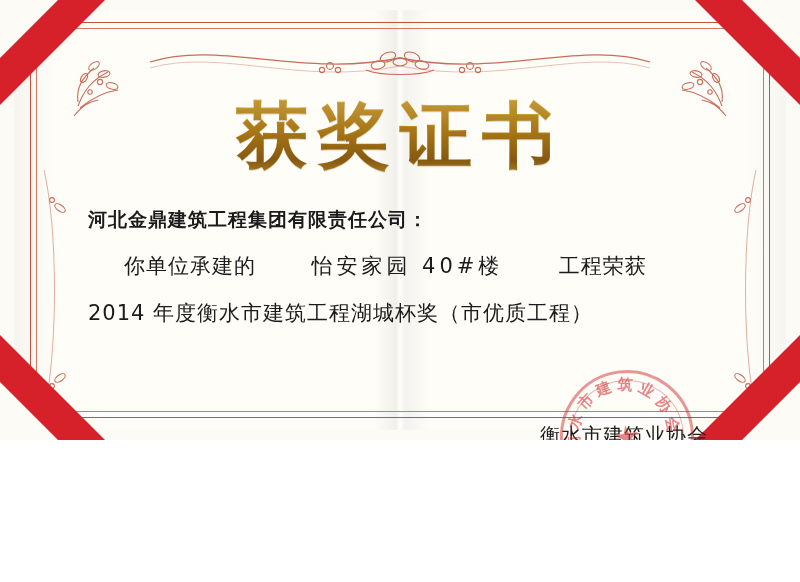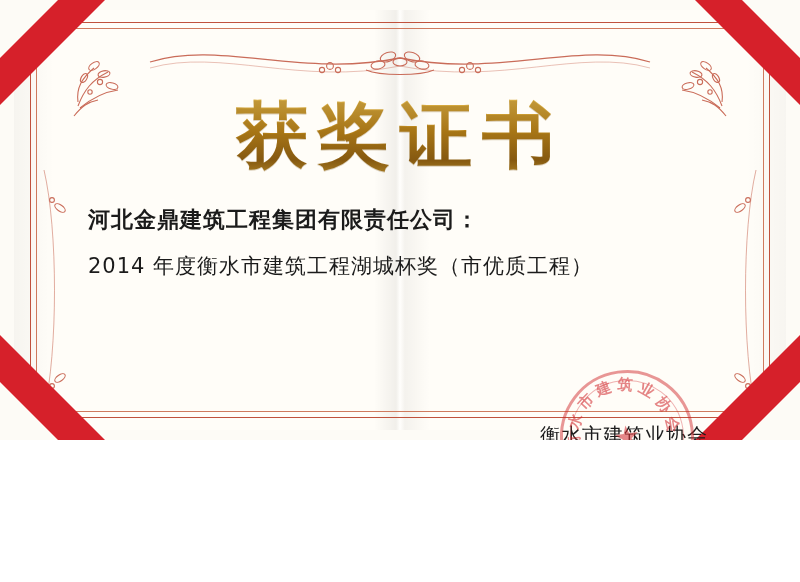--- a/index.html
+++ b/index.html
@@ -150,21 +150,21 @@
     color: #1b1b1b;
     font-family: "DejaVu Sans", "Liberation Sans", sans-serif;
   }
 
   .line {
     font-size: 21px;
     line-height: 47px;
     white-space: nowrap;
     letter-spacing: 1px;
   }
-  .line-1 { font-size: 22px; font-weight: 600; }
+  .line-1 { font-size: 19px; font-weight: 600; }
   .line-2 { padding-left: 36px; }
   .line-4 { padding-left: 36px; }
 
   .blank-fill {
     display: inline-block;
     padding: 0 14px;
     letter-spacing: 4px;
   }
   .spacer-sm { display: inline-block; width: 26px; }
 
@@ -361,20 +361,27 @@
   <div class="corner-notch notch-tr"></div>
   <div class="corner-notch notch-bl"></div>
   <div class="corner-notch notch-br"></div>
 
   <div class="content">
 
     <div class="title">获奖证书</div>
 
     <div class="body-text">
       <div class="line line-1">河北金鼎建筑工程集团有限责任公司：</div>
+      <div class="line line-2">
+        <span>你单位承建的</span>
+        <span class="spacer-sm"></span>
+        <span class="blank-fill">怡安家园 40#楼</span>
+        <span class="spacer-sm"></span>
+        <span>工程荣获</span>
+      </div>
       <div class="line line-3">2014 年度衡水市建筑工程湖城杯奖（市优质工程）</div>
     </div>
 
     <div class="signature">
       <div class="sig-org">衡水市建筑业协会</div>
     </div>
 
     <div class="seal">
       <div class="seal-text">
         <svg width="122" height="122" viewBox="0 0 122 122" xmlns="http://www.w3.org/2000/svg">

